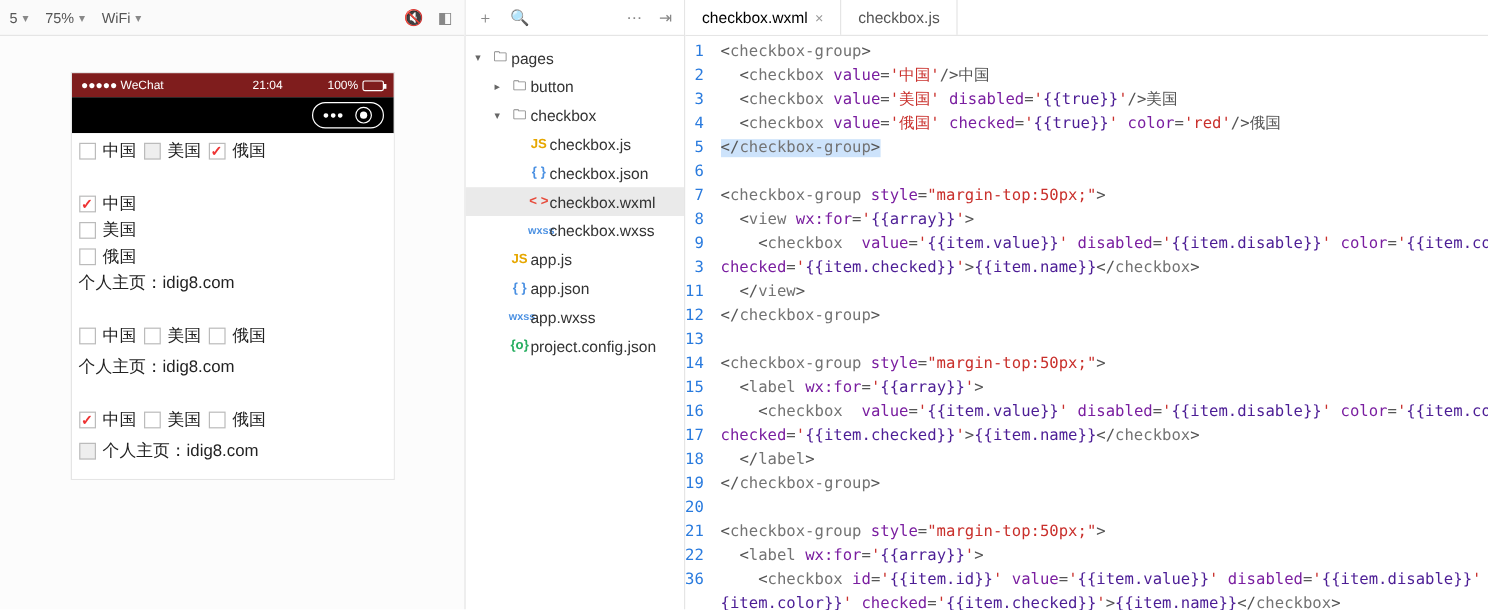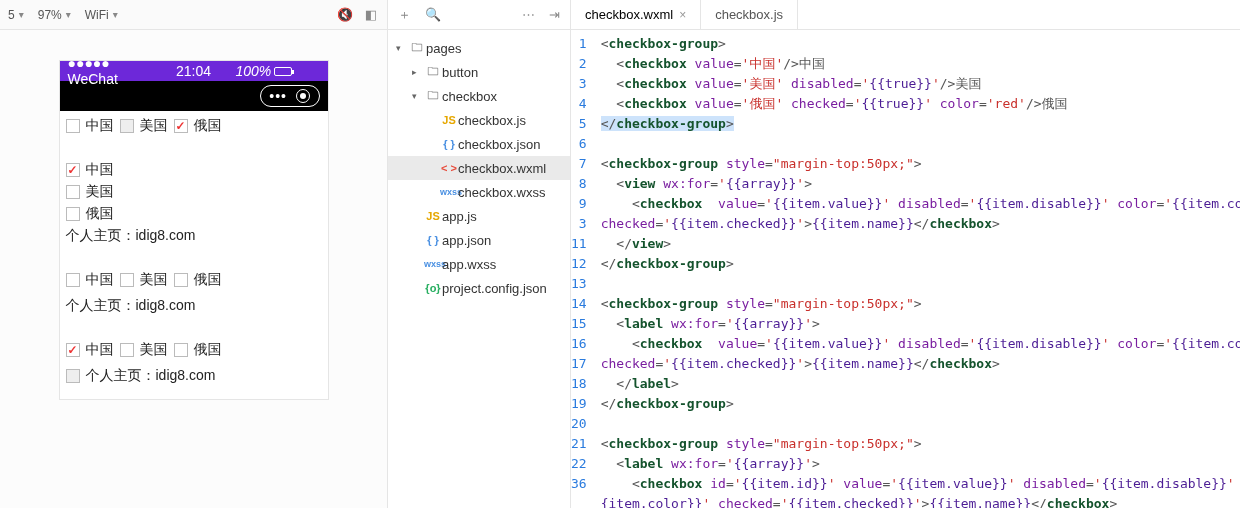--- a/index.html
+++ b/index.html
@@ -8,24 +8,24 @@
   
   .sim-col { width: 388px; display: flex; flex-direction: column; border-right: 1px solid #e5e5e5; background: #fcfcfc; }
   .sim-toolbar { height: 30px; display: flex; align-items: center; padding: 0 8px; gap: 14px; border-bottom: 1px solid #e5e5e5; background: #fafafa; }
   .sim-toolbar .sel { display: flex; align-items: center; gap: 4px; font-size: 12px; color: #555; cursor: pointer; }
   .chev { font-size: 10px; color: #888; }
   .sim-toolbar .ico { width: 16px; height: 16px; color: #888; display: flex; align-items: center; justify-content: center; }
   .sim-toolbar .right { margin-left: auto; display: flex; gap: 10px; }
 
   .sim-wrap { flex: 1; display: flex; justify-content: center; padding-top: 30px; }
   .phone { width: 270px; background: #fff; border: 1px solid #e5e5e5; height: fit-content; }
-  .status-bar { background: #6d28d9; color: #fff; height: 20px; display: flex; align-items: center; padding: 0 8px; font-size: 14px; }
+  .status-bar { background: #7f1d1d; color: #fff; height: 20px; display: flex; align-items: center; padding: 0 8px; font-size: 10px; }
   .status-bar .left { flex: 1; }
-  .status-bar .center { flex: 1; text-align: center; }
-  .status-bar .right { flex: 1; text-align: right; display: flex; align-items: center; justify-content: flex-start; gap: 3px; font-style: italic; }
+  .status-bar .center { flex: 1; text-align: right; }
+  .status-bar .right { flex: 1; text-align: right; display: flex; align-items: center; justify-content: flex-end; gap: 3px; }
   .battery { width: 18px; height: 9px; border: 1px solid #fff; border-radius: 2px; position: relative; }
   .battery::after { content:""; position:absolute; right:-3px; top:2px; width:2px; height:4px; background:#fff; }
   .battery .fill { background:#fff; height:100%; width:100%; }
 
   .nav-bar { background: #000; height: 30px; display: flex; justify-content: flex-end; align-items: center; padding: 0 8px; gap: 10px; }
   .pill { border: 1px solid #fff; border-radius: 12px; width: 60px; height: 22px; display: flex; align-items: center; justify-content: space-evenly; }
   .dot3 { color: #fff; font-size: 14px; letter-spacing: 1px; }
   .target { width: 14px; height: 14px; border: 1.5px solid #fff; border-radius: 50%; position: relative; }
   .target::after { content:""; position:absolute; top:3px; left:3px; width:6px; height:6px; background:#fff; border-radius:50%; }
 
@@ -58,38 +58,38 @@
 
   
   .editor-col { flex: 1; display: flex; flex-direction: column; overflow: hidden; }
   .tabs { height: 30px; border-bottom: 1px solid #e5e5e5; display: flex; align-items: stretch; }
   .tab { padding: 0 14px; display: flex; align-items: center; font-size: 13px; color: #555; border-right: 1px solid #e5e5e5; cursor: pointer; gap: 6px; }
   .tab.active { background: #fff; color: #000; }
   .tab .x { color: #999; font-size: 12px; }
   .code-area { flex: 1; display: flex; overflow: auto; font-family: Consolas, Monaco, monospace; font-size: 13px; line-height: 20px; }
   .gutter { width: 40px; text-align: right; padding: 4px 8px 4px 0; color: #2a7bde; user-select: none; }
   .code { flex: 1; padding: 4px 0 4px 6px; white-space: pre; }
-  .t-tag { color: #14532d; font-weight: bold; }
+  .t-tag { color: #737373; }
   .t-attr { color: #7a1ea0; }
   .t-str { color: #c9302c; }
   .t-bind { color: #4c1d95; }
   .t-txt { color: #555; }
   .hl { background: #cde3fb; }
 </style>
 </head>
 <body>
 
 <div class="sim-col">
   <div class="sim-toolbar">
     <div class="sel">
         <span>5</span>
         <span class="chev">▾</span>
       </div>
     <div class="sel">
-        <span>97%</span>
+        <span>75%</span>
         <span class="chev">▾</span>
       </div>
     <div class="sel">
         <span>WiFi</span>
         <span class="chev">▾</span>
       </div>
     <div class="right">
       <div class="ico">🔇</div>
       <div class="ico">◧</div>
     </div>

